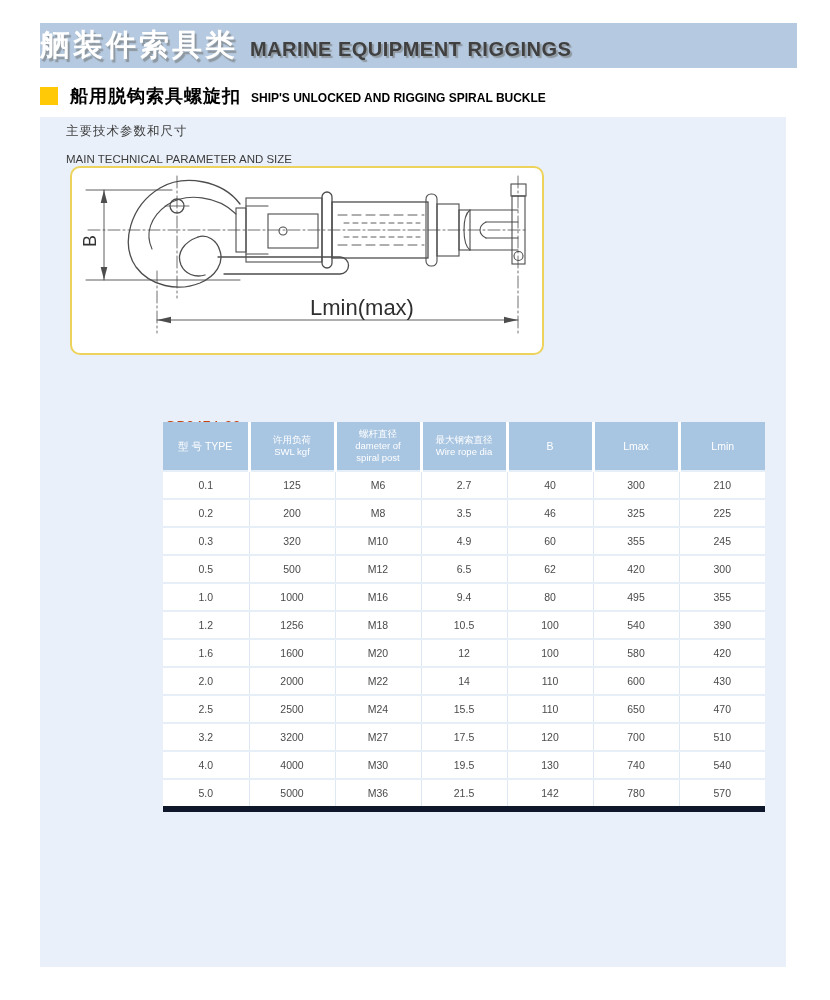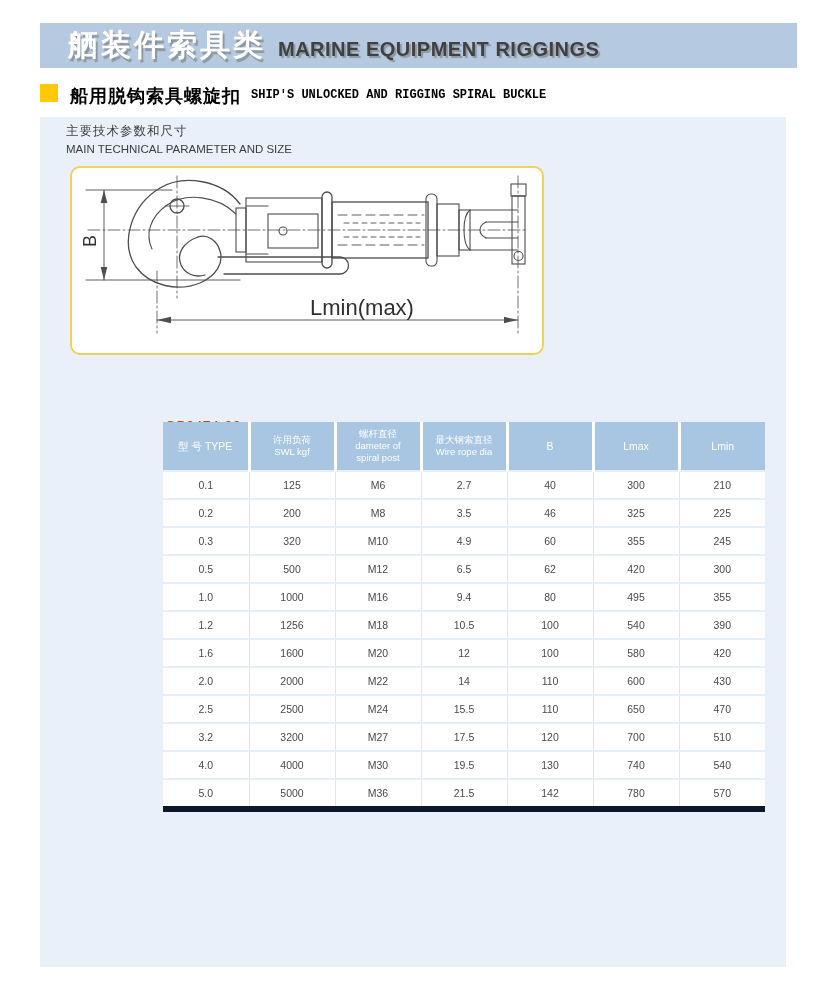--- a/index.html
+++ b/index.html
@@ -1,36 +1,36 @@
 <!DOCTYPE html>
 <html><head>
 <meta charset="utf-8">
 <style>
   html,body{margin:0;padding:0;background:#ffffff;}
   body{width:830px;height:1000px;font-family:"Liberation Sans","DejaVu Sans",sans-serif;}
   .page{position:relative;width:830px;height:1000px;background:#ffffff;overflow:hidden;}
 
   
   .band{position:absolute;left:40px;top:23px;width:757px;height:45px;background:#b5c9e0;
-        display:flex;align-items:center;padding-left:28px;box-sizing:border-box;}
+        display:flex;align-items:center;box-sizing:border-box;}
   .band-zh{font-size:30px;font-weight:bold;color:#ffffff;letter-spacing:3px;
            text-shadow:2px 3px 1px #8d979f;}
   .band-en{font-size:20px;font-weight:bold;color:#404040;margin-left:12px;margin-top:8px;
            letter-spacing:.5px;text-shadow:2px 2px 1px #8d979f;}
 
   
-  .sec{position:absolute;left:40px;top:84px;display:flex;align-items:flex-start;}
+  .sec{position:absolute;left:40px;top:84px;display:flex;align-items:center;}
   .bullet{width:18px;height:18px;background:#ffc908;margin-right:12px;}
   .sec-zh{font-size:18px;font-weight:bold;color:#000;letter-spacing:1px;}
-  .sec-en{font-size:12px;font-weight:bold;color:#000;margin-left:10px;margin-top:4px;font-family:Liberation Mono, monospace;}
+  .sec-en{font-size:12px;font-weight:bold;color:#000;margin-left:10px;margin-top:4px;}
 
   
   .panel{position:absolute;left:40px;top:117px;width:746px;height:850px;background:#e9f0fa;}
   .param{position:absolute;left:26px;top:6px;color:#3c3c3c;}
-  .param-zh{font-size:12.5px;margin-bottom:3px;letter-spacing:1px;}
+  .param-zh{font-size:12.5px;margin-bottom:13px;letter-spacing:1px;}
   .param-en{font-size:11.5px;}
 
   
   .diagram-box{position:absolute;left:30px;top:49px;width:470px;height:185px;background:#fff;
                border:2px solid #edd35b;border-radius:10px;}
   .diagram-box svg{position:absolute;left:0;top:0;}
 
   .standard{position:absolute;left:125px;top:301px;font-size:14px;color:#c2410c;letter-spacing:.5px;text-align:right;}
 
   

